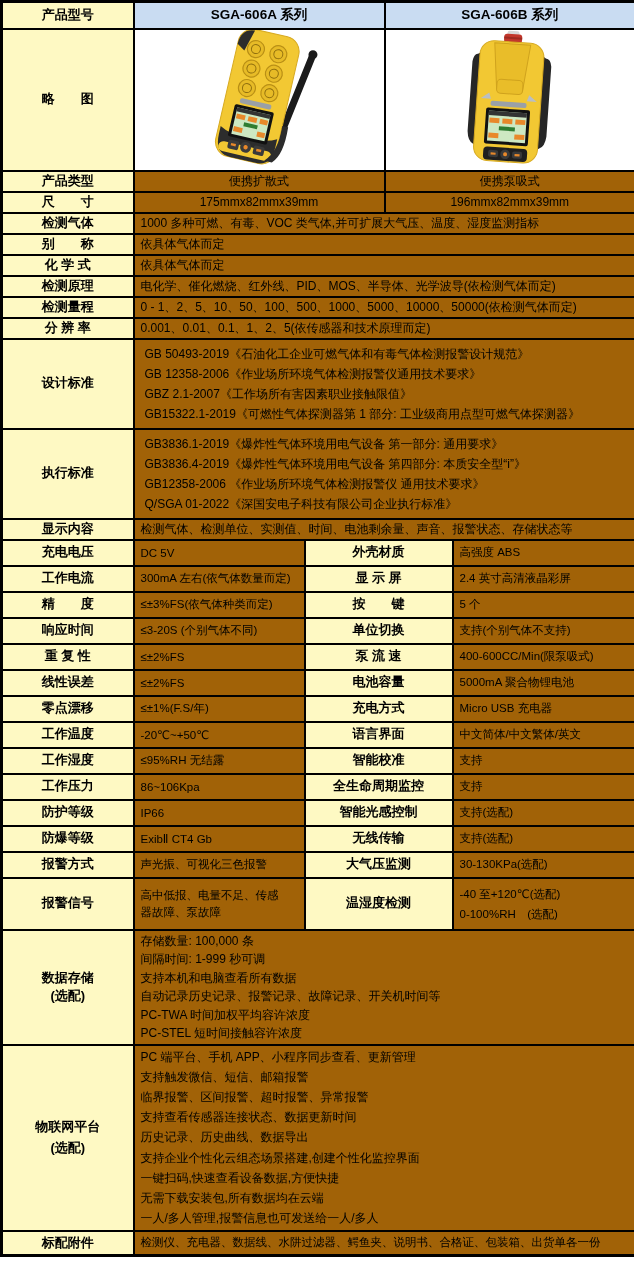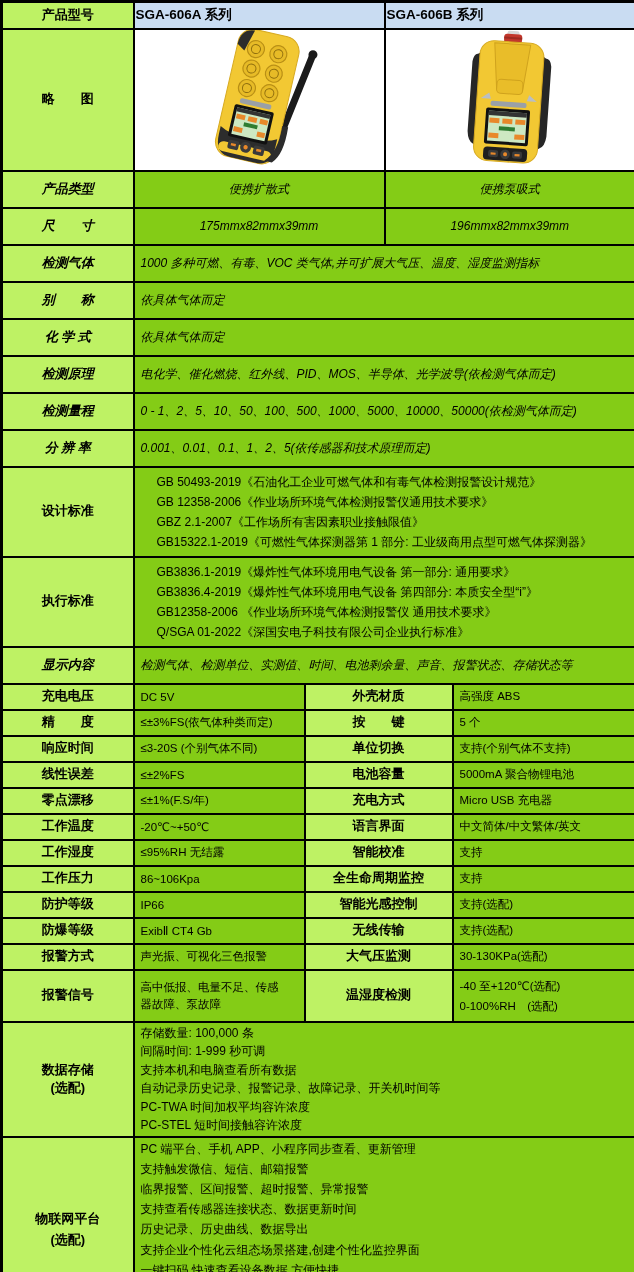--- a/index.html
+++ b/index.html
@@ -1,28 +1,28 @@
 <!DOCTYPE html>
 <html><head>
 <meta charset="utf-8">
 <style>
   html,body{margin:0;padding:0;background:#fff;}
   body{font-family:"Liberation Sans","DejaVu Sans",sans-serif;color:#000;}
   .page{width:634px;box-sizing:border-box;}
   table{width:634px;border-collapse:collapse;table-layout:fixed;border:3px solid #000;}
   td{border:2px solid #000;overflow:hidden;vertical-align:middle;box-sizing:border-box;}
-  .lbl{background:#bef264;font-weight:bold;text-align:center;font-size:13px;line-height:1.25;padding:1px 2px;}
-  .val{background:#84cc16;font-size:12px;padding:1px 6px;}
+  .lbl{background:#fef9c3;font-weight:bold;text-align:center;font-size:13px;line-height:1.25;padding:1px 2px;}
+  .val{background:#a16207;font-size:12px;padding:1px 6px;}
   .c{text-align:center;}
-  .hdv{background:#c9dcf2;font-weight:bold;text-align:left;font-size:13.5px;}
+  .hdv{background:#c9dcf2;font-weight:bold;text-align:center;font-size:13.5px;}
   .imgcell{background:#ffffff;text-align:center;padding:0;}
   tr.hd{height:27px;}
   tr.img{height:142px;}
-  tr.s1{height:37px;font-style:italic;}
-  tr.std td.val{padding:4px 22px;}
+  tr.s1{height:21px;}
+  tr.std td.val{padding:4px 10px;}
   tr.std{height:85px;}
   .lines div{line-height:20px;white-space:nowrap;}
   tr.s4{height:26px;}
   tr.s4 .val{font-size:11.5px;white-space:nowrap;padding:1px 15px 1px 6px;}
   tr.s4 .val.wrap{white-space:normal;line-height:1.45;}
   tr.dbl{height:52px;}
   tr.store{height:112px;}
   tr.store .lines div{line-height:18.5px;}
   tr.iot{height:186px;}
   tr.iot .lines div{line-height:20.2px;}
@@ -198,30 +198,42 @@
       <td class="val" colspan="4">检测气体、检测单位、实测值、时间、电池剩余量、声音、报警状态、存储状态等</td>
     </tr>
 
     <tr class="s4">
       <td class="lbl">充电电压</td>
       <td class="val">DC 5V</td>
       <td class="lbl" colspan="2">外壳材质</td>
       <td class="val">高强度 ABS</td>
     </tr>
     <tr class="s4">
+      <td class="lbl">工作电流</td>
+      <td class="val">300mA 左右(依气体数量而定)</td>
+      <td class="lbl" colspan="2">显 示 屏</td>
+      <td class="val">2.4 英寸高清液晶彩屏</td>
+    </tr>
+    <tr class="s4">
       <td class="lbl">精　　度</td>
       <td class="val">≤±3%FS(依气体种类而定)</td>
       <td class="lbl" colspan="2">按　　键</td>
       <td class="val">5 个</td>
     </tr>
     <tr class="s4">
       <td class="lbl">响应时间</td>
       <td class="val">≤3-20S (个别气体不同)</td>
       <td class="lbl" colspan="2">单位切换</td>
       <td class="val">支持(个别气体不支持)</td>
+    </tr>
+    <tr class="s4">
+      <td class="lbl">重 复 性</td>
+      <td class="val">≤±2%FS</td>
+      <td class="lbl" colspan="2">泵 流 速</td>
+      <td class="val">400-600CC/Min(限泵吸式)</td>
     </tr>
     <tr class="s4">
       <td class="lbl">线性误差</td>
       <td class="val">≤±2%FS</td>
       <td class="lbl" colspan="2">电池容量</td>
       <td class="val">5000mA 聚合物锂电池</td>
     </tr>
     <tr class="s4">
       <td class="lbl">零点漂移</td>
       <td class="val">≤±1%(F.S/年)</td>

